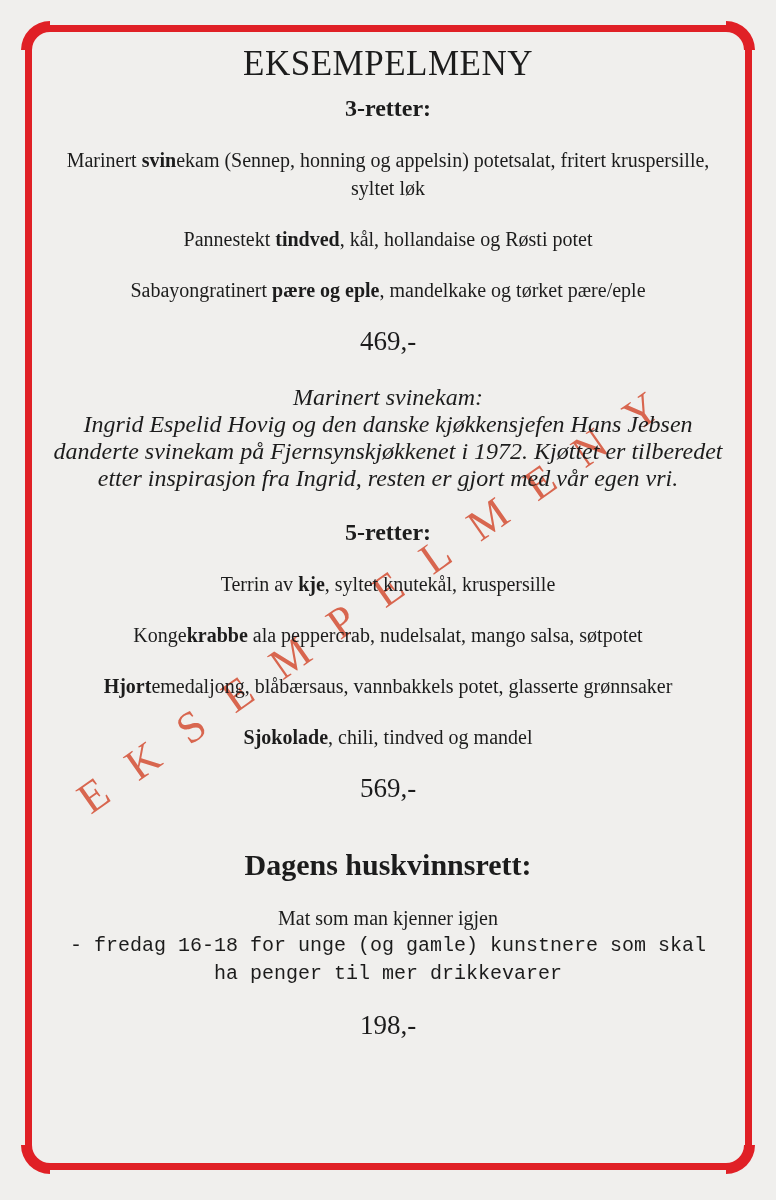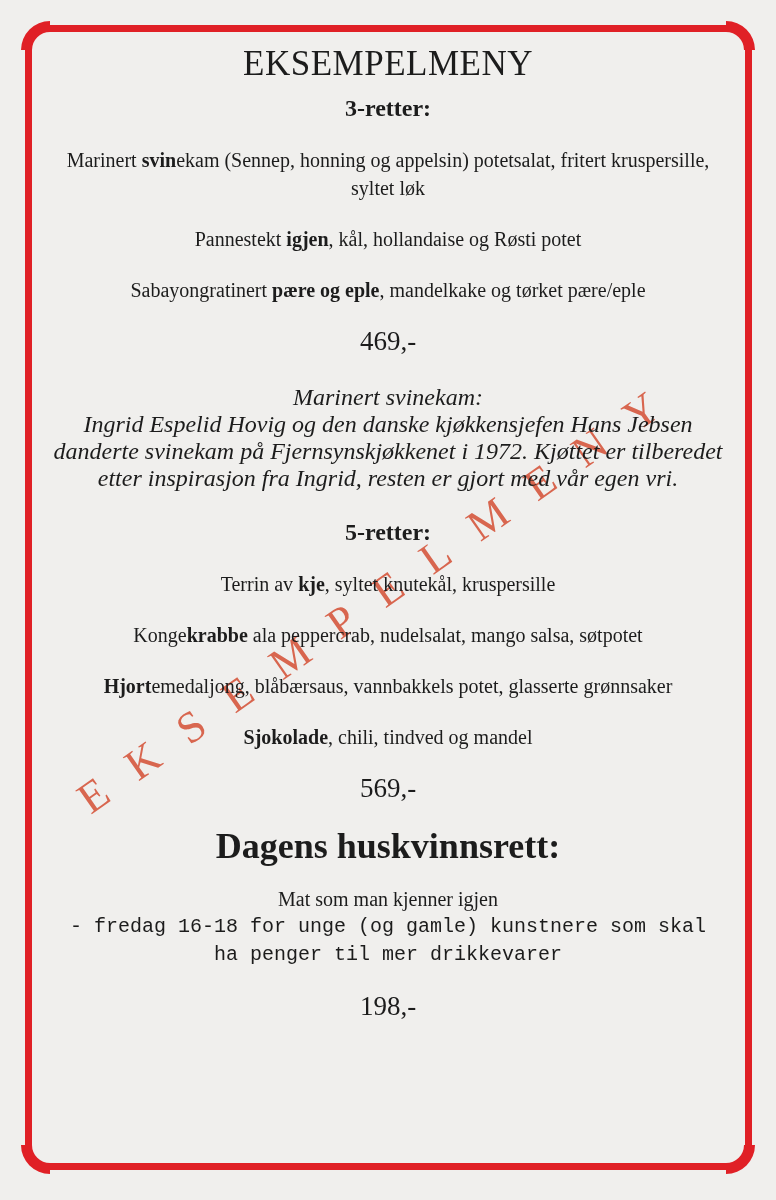--- a/index.html
+++ b/index.html
@@ -18,21 +18,21 @@
     font-size:44px;letter-spacing:31px;white-space:nowrap;
     color:var(--wm,#d8664f);
   }
   .content{
     position:absolute;left:58px;top:45px;width:660px;z-index:3;
     text-align:center;
   }
   .menu-title{font-size:35px;font-weight:400;line-height:38px;margin:0;letter-spacing:.5px;}
   .section-heading{font-size:24px;line-height:30px;font-weight:700;margin:25px 0 0;}
   .section-heading.first{margin-top:10px;}
-  .section-heading.large{font-size:36px;line-height:32px;margin-top:28px;}
+  .section-heading.large{font-size:30px;line-height:32px;margin-top:47px;}
   .menu-item{font-size:20px;line-height:28px;margin:23px auto 0;width:644px;}
   .menu-item.no-gap{margin-top:0;font-family:Liberation Mono, monospace;}
   .price{font-size:27px;line-height:28px;margin:23px auto 0;}
   .note{
     font-style:italic;font-size:24px;line-height:27px;
     margin:29px 0 0 -12px;width:684px;
   }
   .note p{margin:0;}
   b{font-weight:700;}
 </style>
@@ -51,21 +51,21 @@
 </svg>
 
 <div class="watermark">EKSEMPELMENY</div>
 
 <main class="content">
   <h1 class="menu-title">EKSEMPELMENY</h1>
 
   <section>
     <h2 class="section-heading first">3-retter:</h2>
     <p class="menu-item"><span>Marinert </span><b>svin</b><span>ekam (Sennep, honning og appelsin) potetsalat, fritert kruspersille, syltet  løk</span></p>
-    <p class="menu-item"><span>Pannestekt </span><b>igjen</b><span>, kål, hollandaise og Røsti potet</span></p>
+    <p class="menu-item"><span>Pannestekt </span><b>tindved</b><span>, kål, hollandaise og Røsti potet</span></p>
     <p class="menu-item"><span>Sabayongratinert </span><b>pære og eple</b><span>, mandelkake og tørket pære/eple</span></p>
     <p class="price">469,-</p>
     <div class="note">
       <p>Marinert svinekam:</p>
       <p>Ingrid Espelid Hovig og den danske kjøkkensjefen Hans Jebsen danderte svinekam på Fjernsynskjøkkenet i 1972.  Kjøttet er tilberedet etter inspirasjon fra Ingrid, resten er gjort med vår egen vri.</p>
     </div>
   </section>
 
   <section>
     <h2 class="section-heading">5-retter:</h2>

